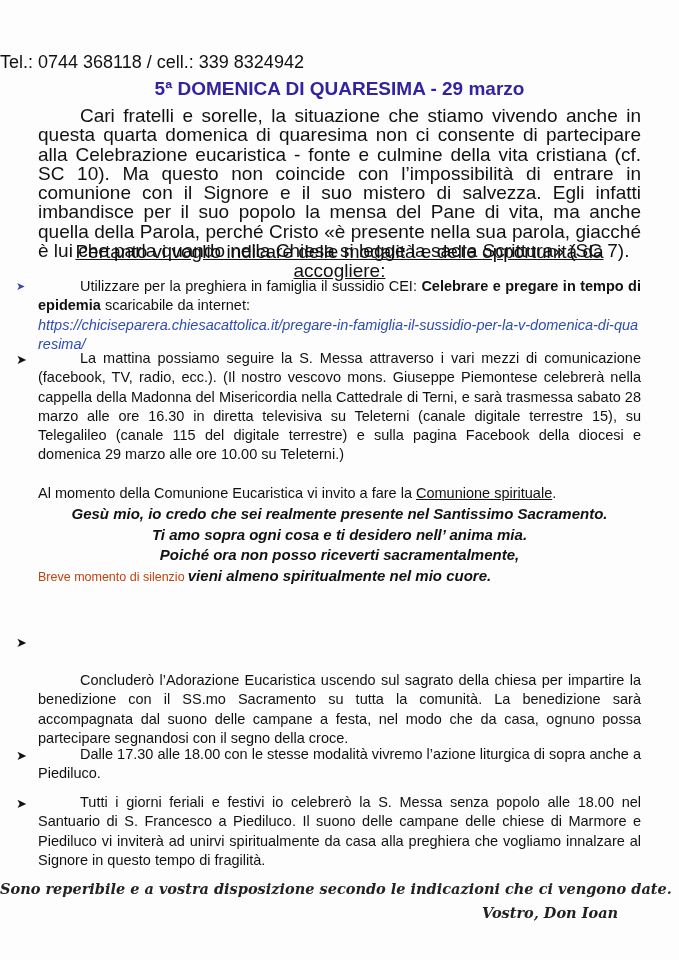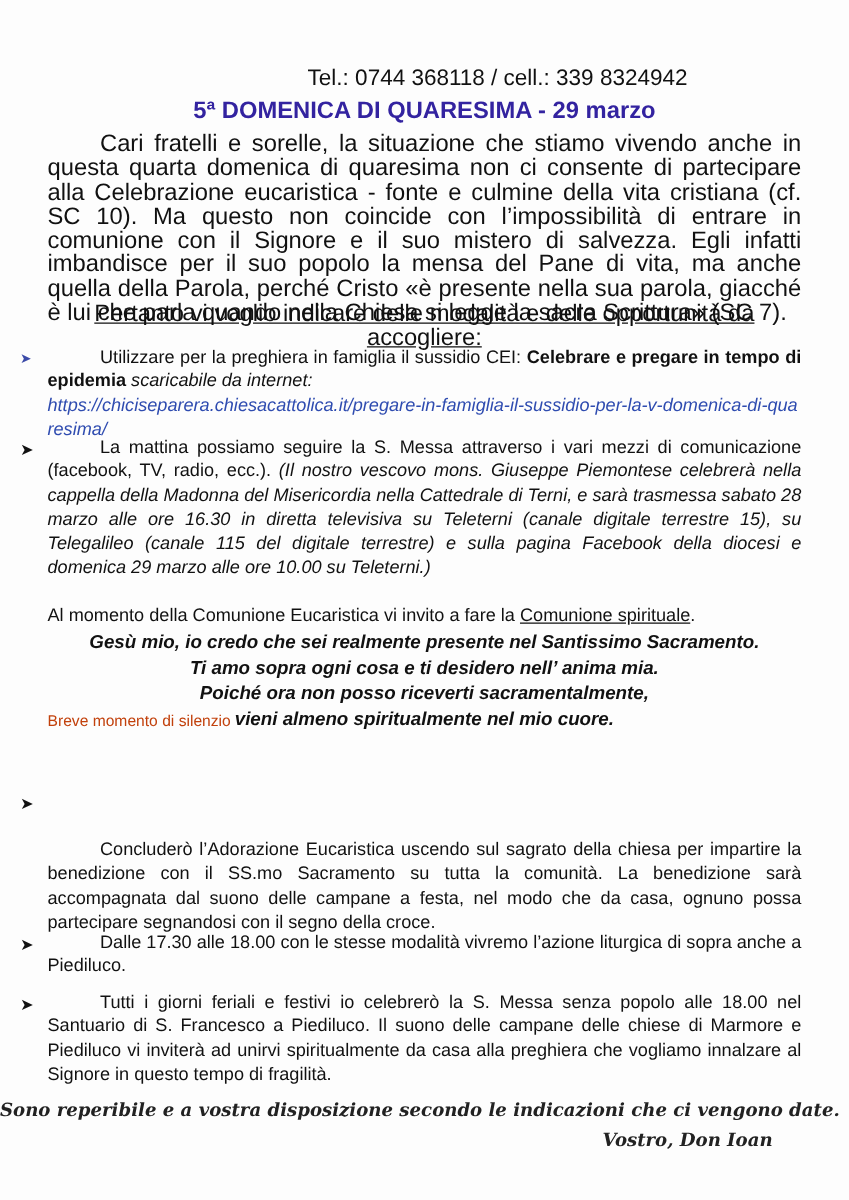--- a/index.html
+++ b/index.html
@@ -3,32 +3,32 @@
 <meta charset="utf-8">
 <style>
   html, body { margin: 0; padding: 0; }
   body {
     width: 679px; height: 960px; background: #fdfdfd; position: relative; overflow: hidden;
     font-family: "Liberation Sans", sans-serif; color: #111;
   }
   .page { position: absolute; left: 0; top: 0; width: 679px; height: 960px; }
   .hdr1 { position: absolute; top: 26px; left: 0; width: 679px; text-align: center;
     font-weight: bold; font-size: 19px; letter-spacing: 0.2px; color: #111; }
-  .hdr2 { position: absolute; top: 52px; left: 0; width: 550px; text-align: right;
+  .hdr2 { position: absolute; top: 52px; left: 0; width: 550px; text-align: left;
     font-size: 18px; color: #111; }
   .hdr3 { position: absolute; top: 78px; left: 0; width: 679px; text-align: center;
     font-weight: bold; font-size: 19px; color: #3323a0; }
   .body-text { position: absolute; left: 38px; width: 603px; font-size: 19px; line-height: 19.3px; text-align: justify; }
   .indent { text-indent: 42px; }
   .blk { position: absolute; left: 38px; width: 603px; font-size: 14.5px; line-height: 19.3px; text-align: justify; }
   .arrow { position: absolute; left: 16px; font-size: 13px; color: #111; }
   .arrow.blue { color: #3b4aa8; font-size: 11px; }
   .u { text-decoration: underline; }
   .b { font-weight: bold; }
-  .i { font-style: italic; }
+  .i { }
   .link { color: #2f4cb0; font-style: italic; }
   .prayer { font-weight: bold; font-style: italic; font-size: 15px; line-height: 20.5px; }
   .red { color: #c2410c; font-size: 12.5px; line-height: 16px; }
   .script { position: absolute; font-family: "DejaVu Serif", serif; font-style: italic; font-weight: bold; font-size: 14.5px; color: #222; }
 </style>
 </head>
 <body>
 
 <div class="page">
 

